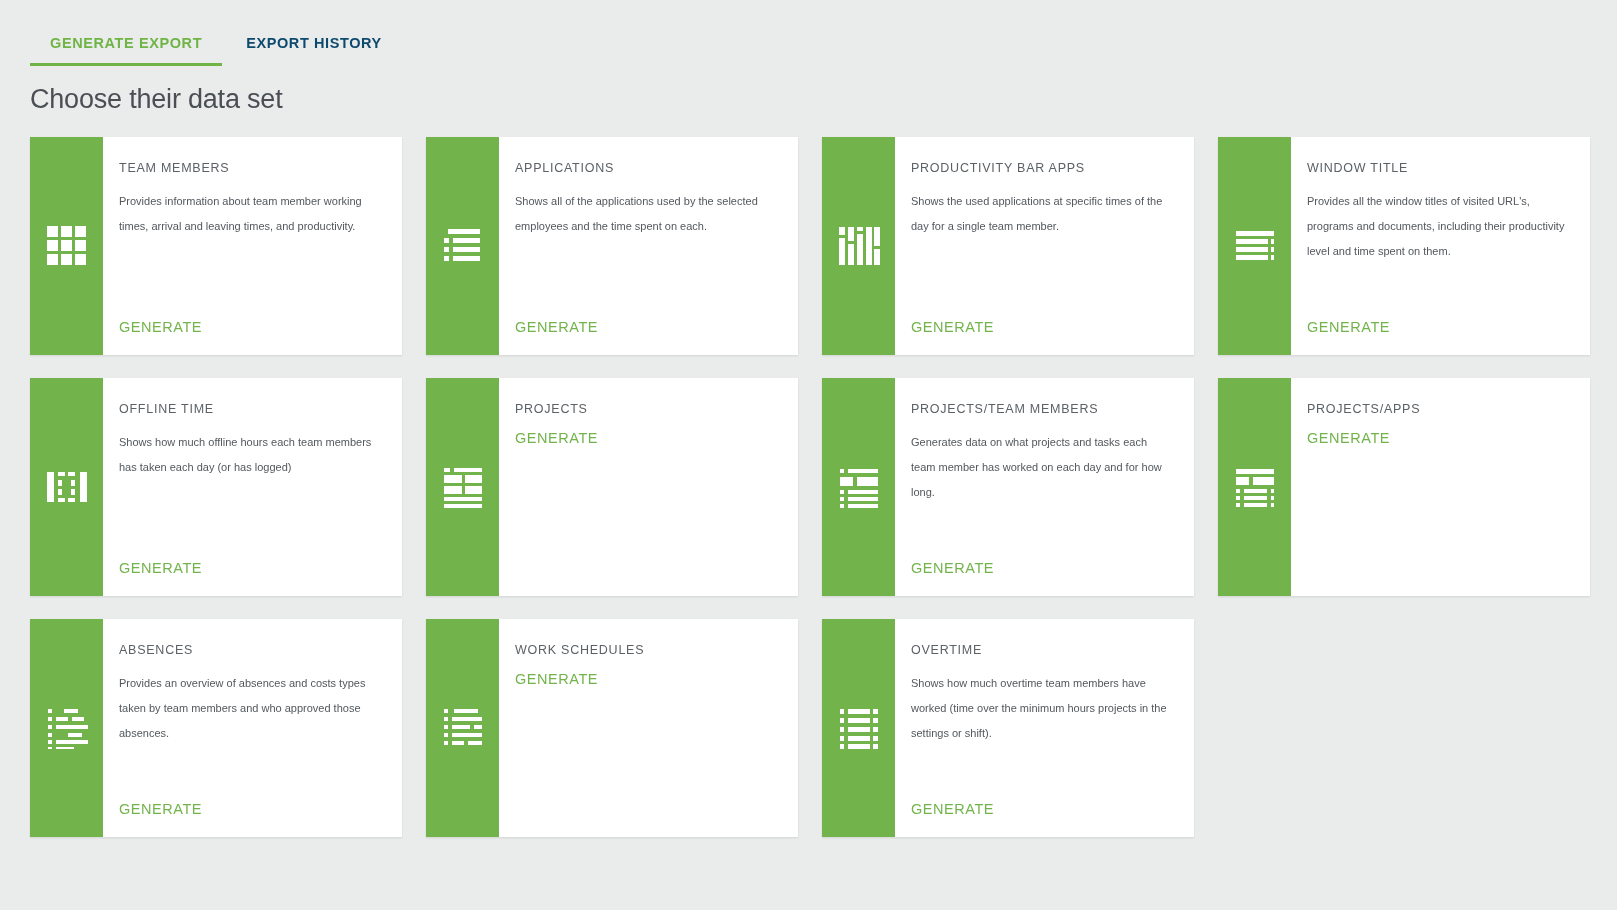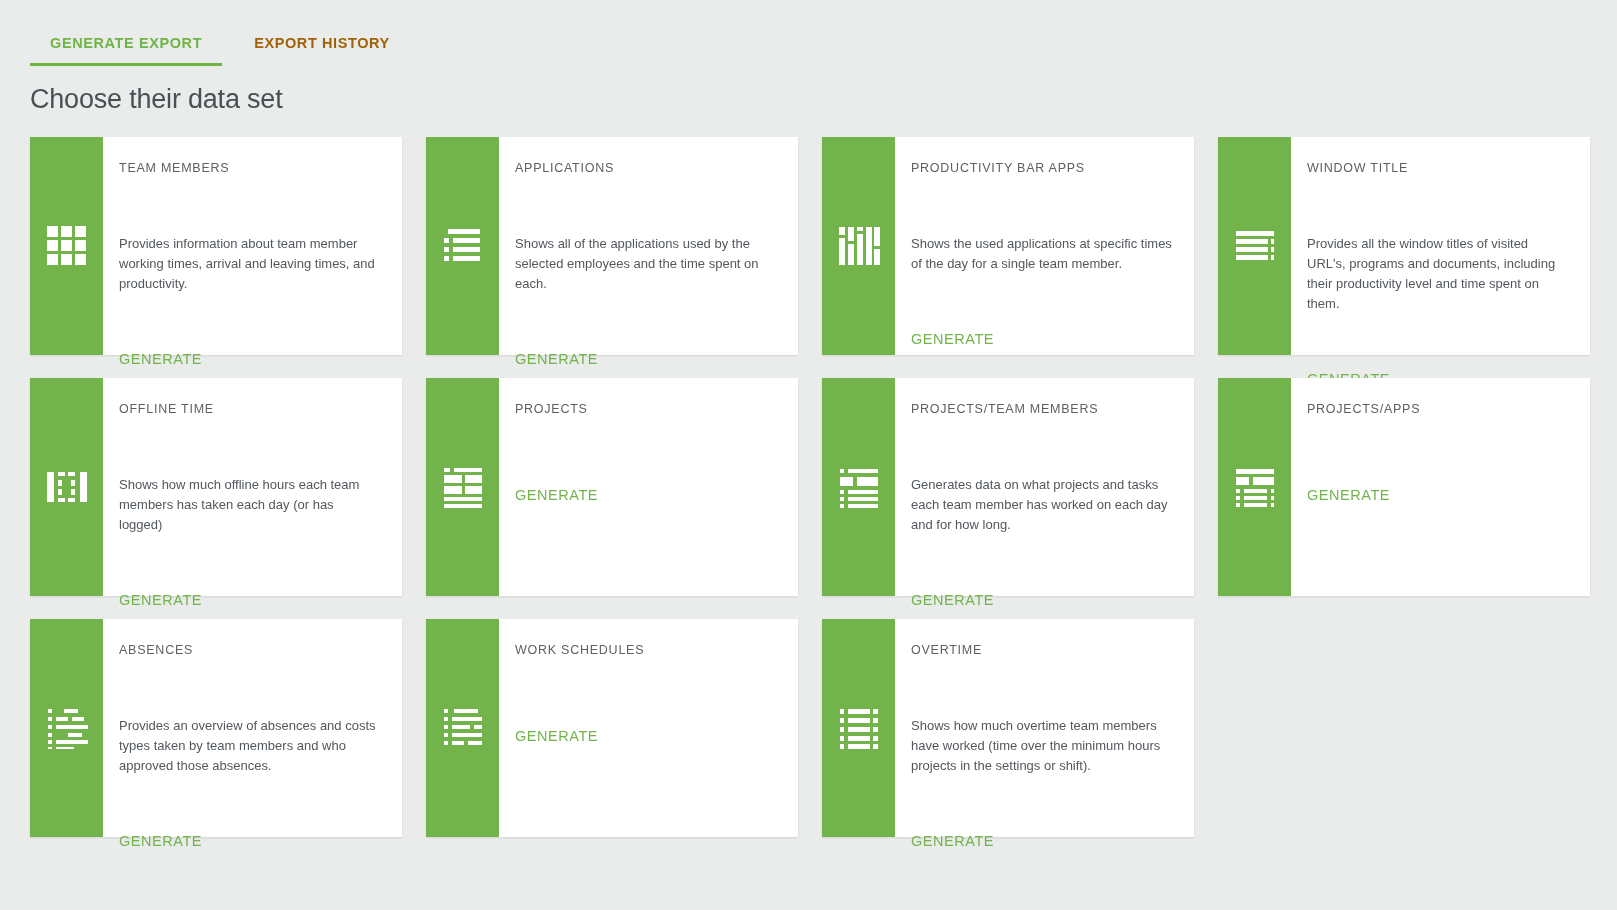--- a/index.html
+++ b/index.html
@@ -10,29 +10,29 @@
     font-family: "Liberation Sans", sans-serif;
     overflow: hidden;
   }
 
   
   .tabbar {
     height: 66px;
     padding-left: 30px;
     display: flex;
     align-items: flex-end;
-    gap: 12px;
+    gap: 4px;
   }
   .tab {
     position: relative;
     padding: 0 20px 16px 20px;
     font-size: 14.5px;
     font-weight: 700;
     letter-spacing: 0.6px;
-    color: #a16207;
+    color: #0c4a6e;
     cursor: pointer;
     line-height: 1;
     white-space: nowrap;
   }
   .tab.active { color: #6fb445; }
   .tab.active::after {
     content: "";
     position: absolute;
     left: 0; right: 0; bottom: 0;
     height: 3px;
@@ -69,46 +69,44 @@
     display: flex;
     align-items: center;
     justify-content: center;
   }
   .card-body {
     flex: 1;
     padding: 24px 22px 0 16px;
     display: flex;
     flex-direction: column;
     min-width: 0;
-    gap: 45px;
   }
   .card-title {
     font-size: 12.5px;
     font-weight: 400;
     letter-spacing: 0.75px;
     color: #5c6166;
     text-transform: uppercase;
     margin-bottom: 14px;
   }
   .card-desc {
-    font-size: 13px;
-    line-height: 20px;
+    font-size: 11px;
+    line-height: 25px;
     color: #53585d;
     flex: 1 1 auto;
   }
   .card-action {
     font-size: 14.5px;
     font-weight: 400;
     letter-spacing: 0.55px;
     color: #72b44b;
     text-transform: uppercase;
     cursor: pointer;
     padding-bottom: 20px;
     align-self: flex-start;
-    margin-top: 12px;
   }
   svg.ic { display: block; }
 </style>
 </head>
 <body>
 
 <div class="tabbar">
   <div class="tab active">GENERATE EXPORT</div>
   <div class="tab">EXPORT HISTORY</div>
 </div>

